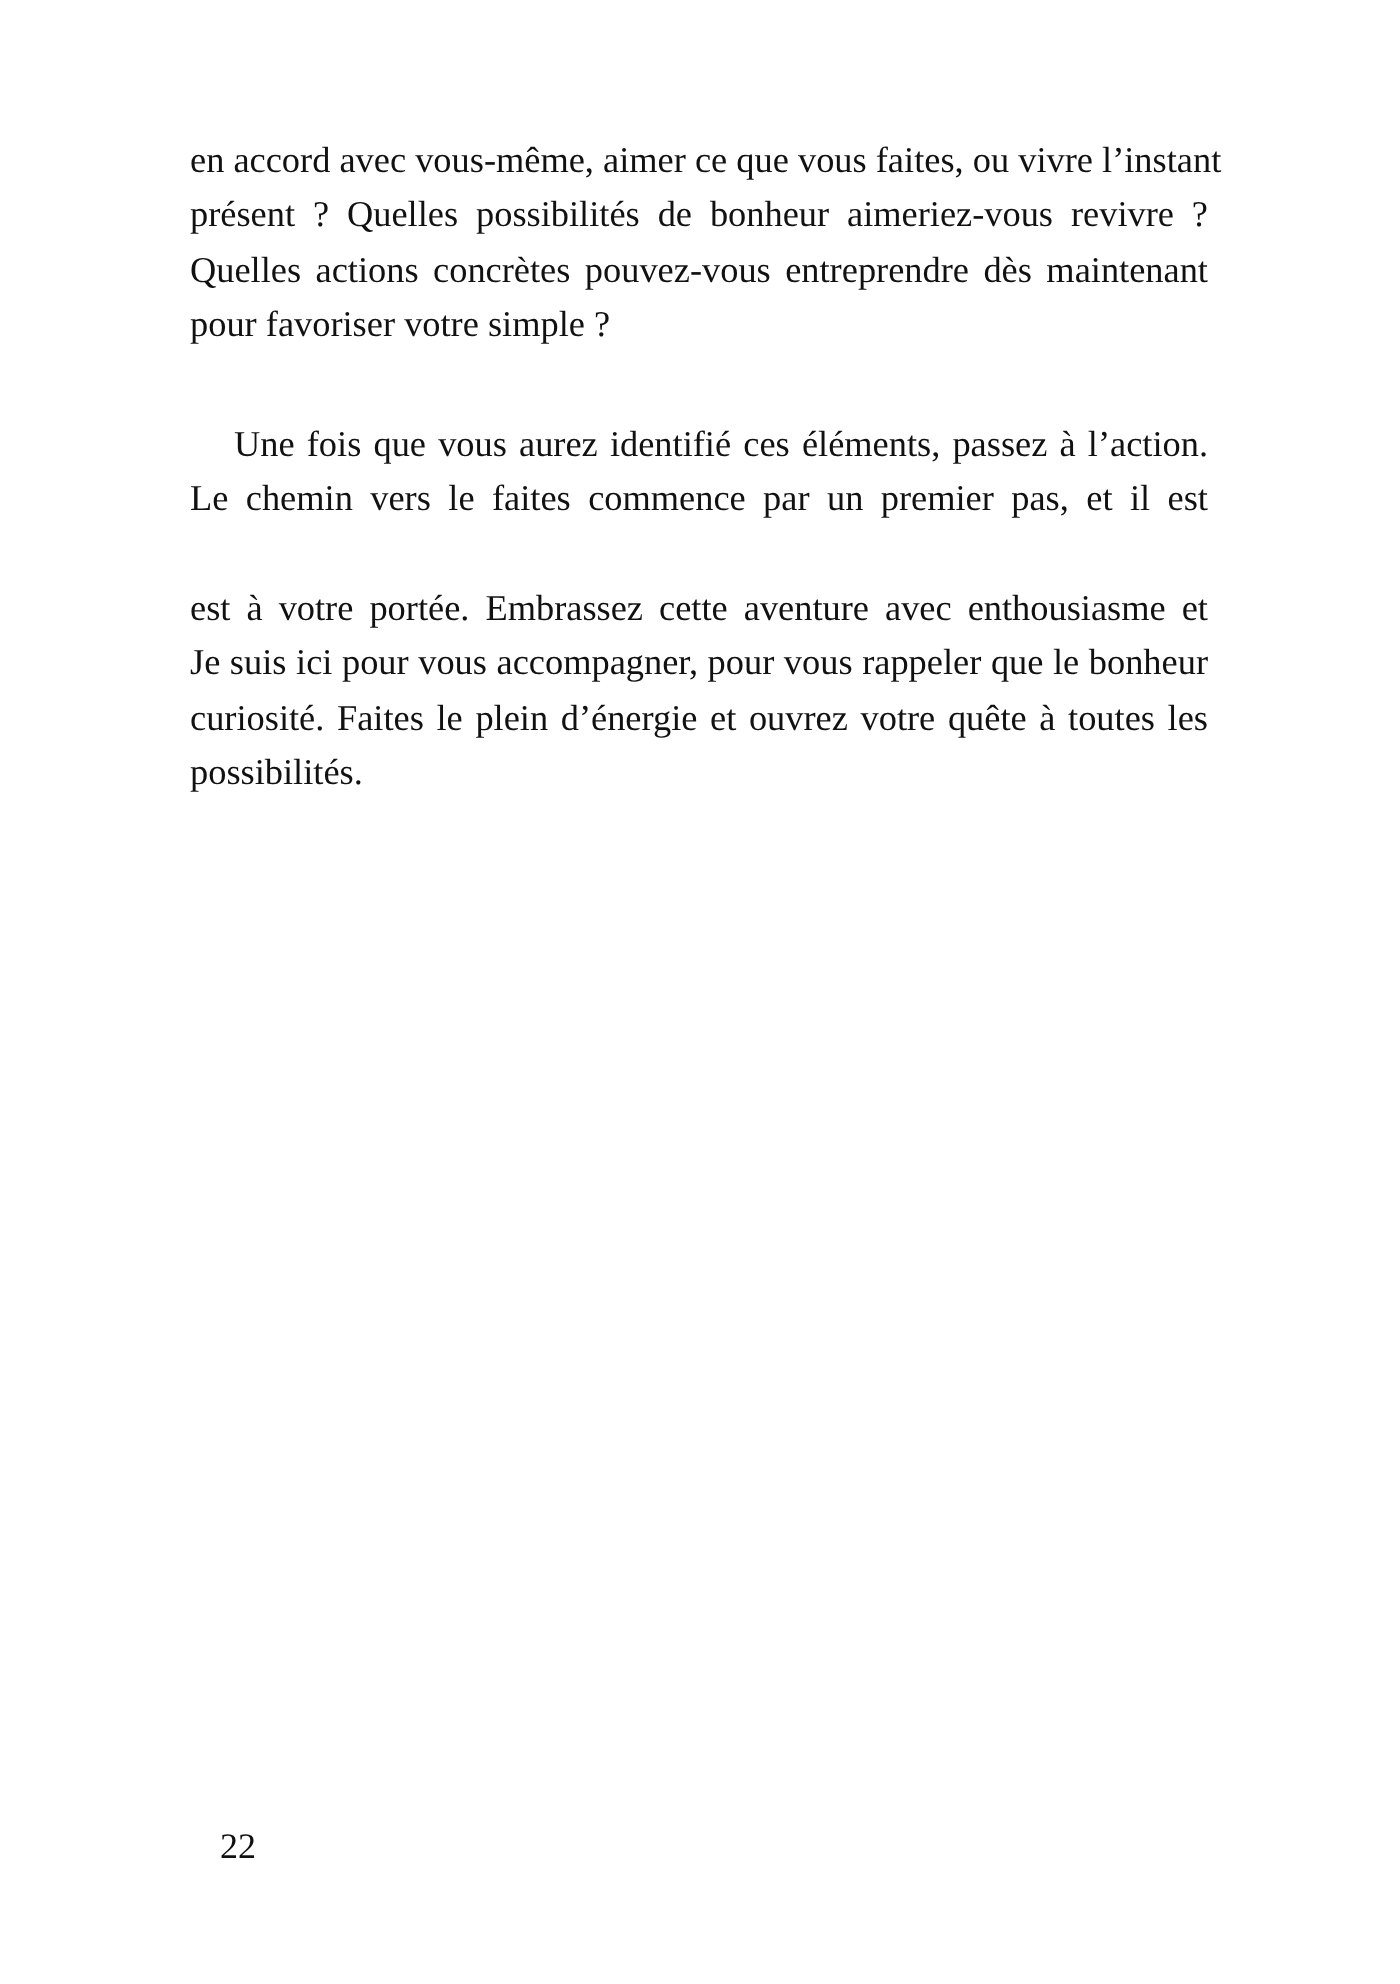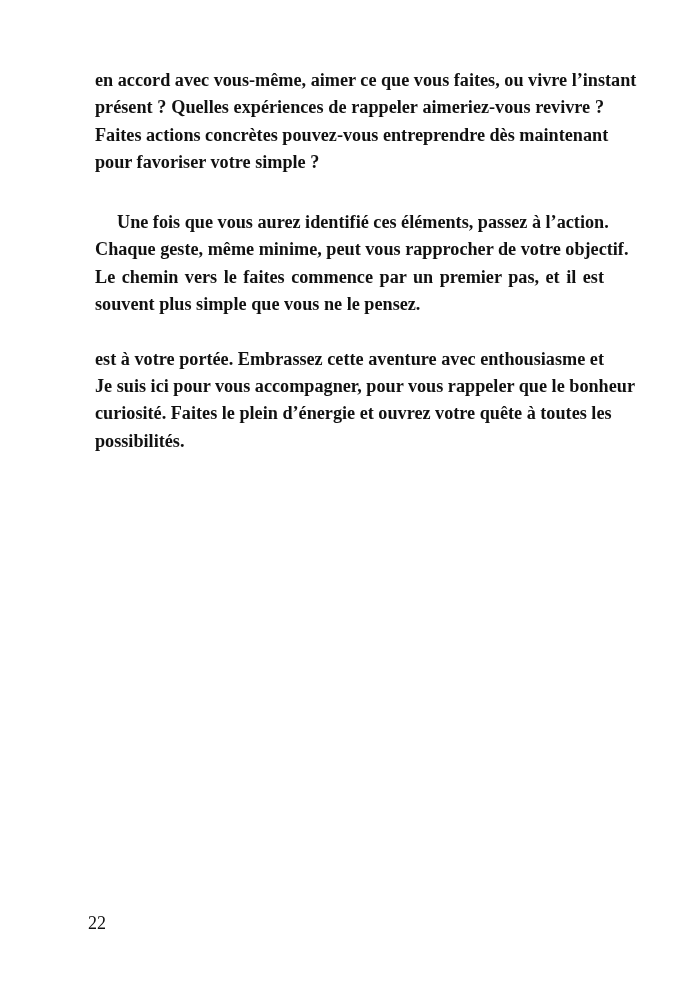--- a/index.html
+++ b/index.html
@@ -28,58 +28,55 @@
       top: 67px;
       width: 509px;
       font-size: 18.2px;
       line-height: 27.3px;
       text-align: justify;
     }
     .para {
       margin: 0 0 27.3px 0;
       text-align: justify;
       hyphens: none;
-      font-weight: bold;
     }
     .line {
       display: block;
       text-align: justify;
       text-align-last: justify;
       white-space: nowrap;
       overflow: visible;
     }
     .line.last {
       text-align-last: left;
     }
     .page-number {
       position: absolute;
-      left: 88px;
+      left: 110px;
       top: 912px;
       font-size: 18px;
       line-height: 22px;
     }
   </style>
 </head>
 <body>
 
 <div class="page">
   <div class="text-block">
 
     <p class="para">
       <span class="line">en accord avec vous-même, aimer ce que vous faites, ou vivre l’instant</span>
-      <span class="line">présent ? Quelles expériences de rappeler aimeriez-vous revivre ?</span>
-      <span class="line">Faites actions concrètes pouvez-vous entreprendre dès maintenant</span>
+      <span class="line">présent ? Quelles possibilités de bonheur aimeriez-vous revivre ?</span>
+      <span class="line">Quelles actions concrètes pouvez-vous entreprendre dès maintenant</span>
       <span class="line last">pour favoriser votre simple ?</span>
     </p>
 
     <p class="para">
       <span class="line" style="padding-left:22px;margin-top:33px;">Une fois que vous aurez identifié ces éléments, passez à l’action.</span>
-      <span class="line">Chaque geste, même minime, peut vous rapprocher de votre objectif.</span>
       <span class="line">Le chemin vers le faites commence par un premier pas, et il est</span>
-      <span class="line last">souvent plus simple que vous ne le pensez.</span>
     </p>
 
     <p class="para">
       <span class="line">est à votre portée. Embrassez cette aventure avec enthousiasme et</span>
       <span class="line">Je suis ici pour vous accompagner, pour vous rappeler que le bonheur</span>
       <span class="line">curiosité. Faites le plein d’énergie et ouvrez votre quête à toutes les</span>
       <span class="line last">possibilités.</span>
     </p>
 
   </div>

